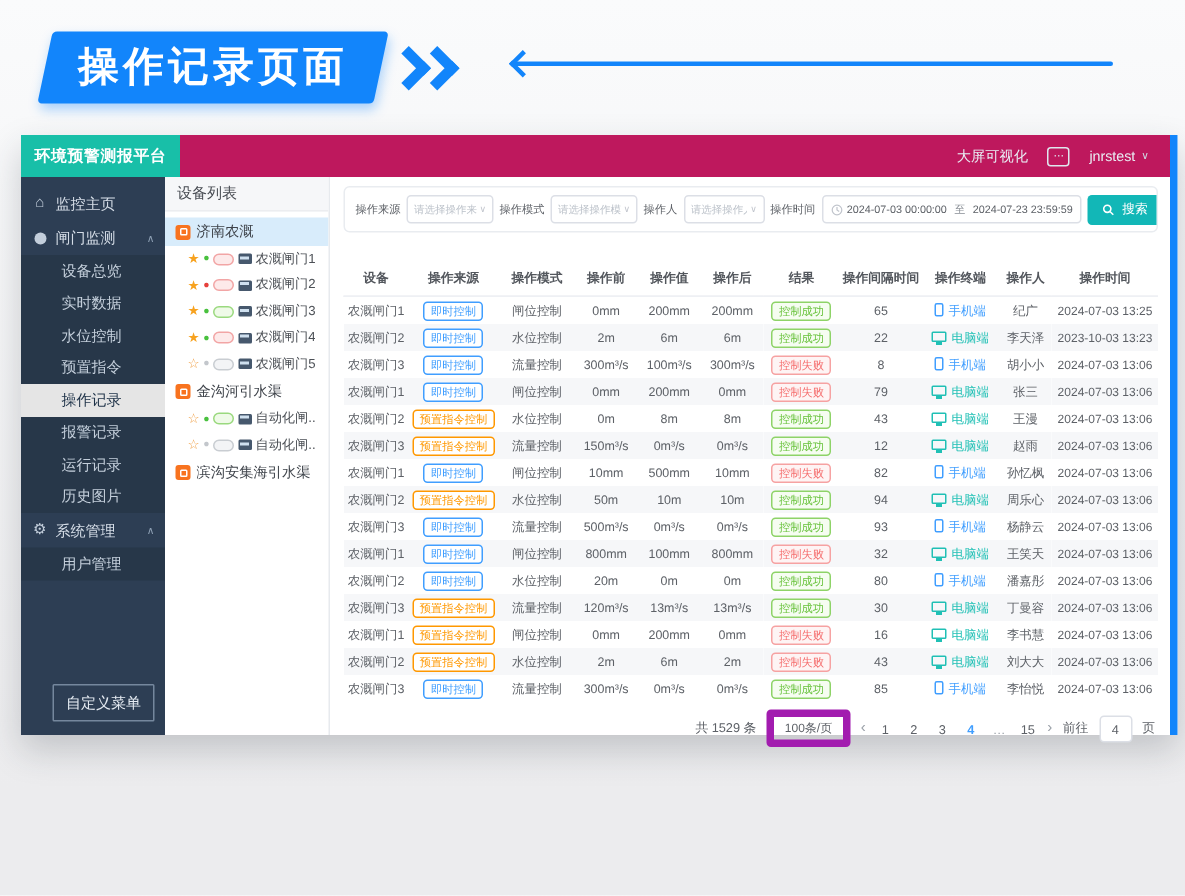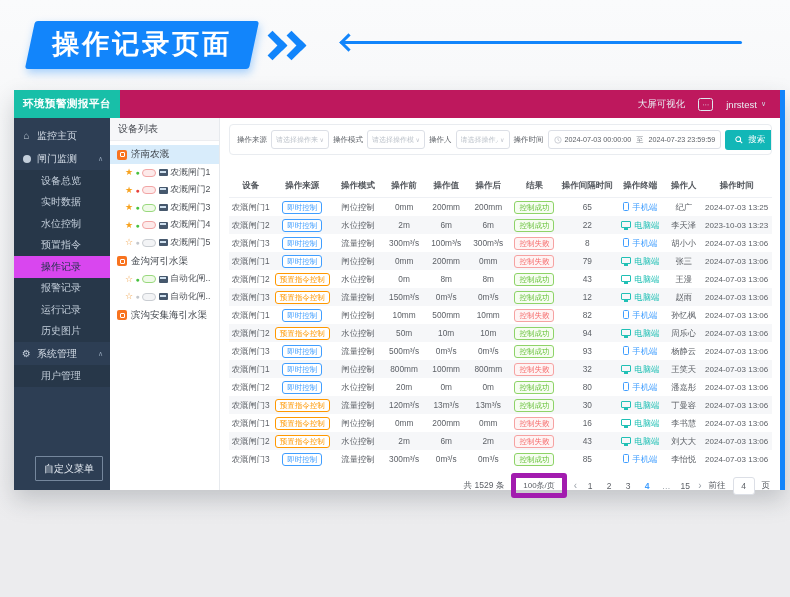--- a/index.html
+++ b/index.html
@@ -28,21 +28,21 @@
   .caret-down{font-size:7px;color:#cfd8e2}
   .app-body{display:flex;height:372px}
   
   .sidebar{width:96px;background:#2d3e54;flex-shrink:0;position:relative;padding-top:6px;font-size:10px;color:#d5dde7}
   .side-item{height:23px;display:flex;align-items:center;gap:5px;padding:0 7px;cursor:pointer;white-space:nowrap}
   .s-ico{font-size:10px;color:#c3cedb;width:11px;text-align:center;flex-shrink:0}
   .circle-ico{width:8px;height:8px;border-radius:50%;background:#c3cedb;margin:0 1.5px}
   .s-caret{margin-left:auto;font-size:7px;color:#8fa1b5}
   .sub{background:#273749}
   .sub-item{height:21.5px;display:flex;align-items:center;padding-left:27px;color:#c4cfdb;cursor:pointer;white-space:nowrap}
-  .sub-item.active{background:#d946ef;color:#1d3147}
+  .sub-item.active{background:#e5e5e5;color:#1d3147}
   .custom-btn{position:absolute;bottom:9px;left:21px;right:7px;height:23px;border:1px solid #75879d;border-radius:1px;color:#e6ecf3;font-size:10px;display:flex;align-items:center;justify-content:center;background:transparent;cursor:pointer;white-space:nowrap}
   
   .device-panel{width:109px;background:#fff;border-right:1px solid #e7eaee;flex-shrink:0;overflow:hidden}
   .dp-header{height:22px;display:flex;align-items:center;padding:0 8px;background:#f6f7f9;border-bottom:1px solid #ecedf0;color:#474b52;font-weight:normal;font-size:10px}
   .tree{padding-top:4px}
   .tree-group{height:19px;display:flex;align-items:center;gap:4px;padding:0 3px 0 7px;color:#3e434a;font-size:9.5px;cursor:pointer;white-space:nowrap}
   .tree-group.selected{background:#d8ecfb}
   .grp-icon{width:10px;height:10px;background:#f8731f;border-radius:2px;position:relative;flex-shrink:0}
   .grp-icon::after{content:"";position:absolute;left:2.5px;top:2.5px;right:2.5px;bottom:2.5px;border:1px solid #fff;border-radius:1px}
   .g-lbl{overflow:hidden;text-overflow:ellipsis}

